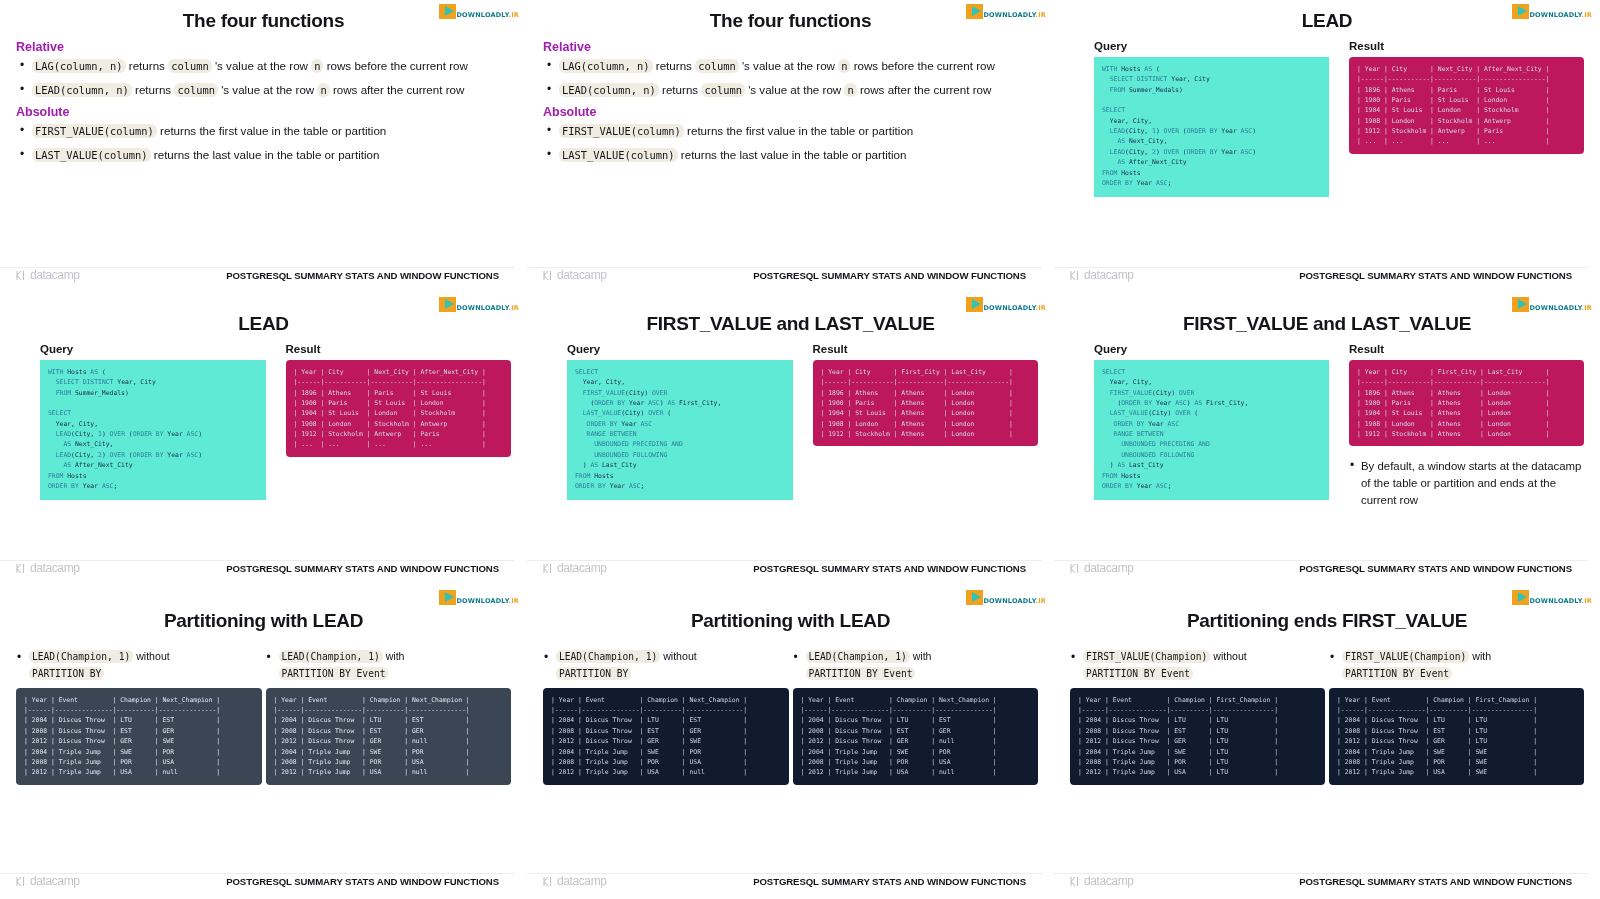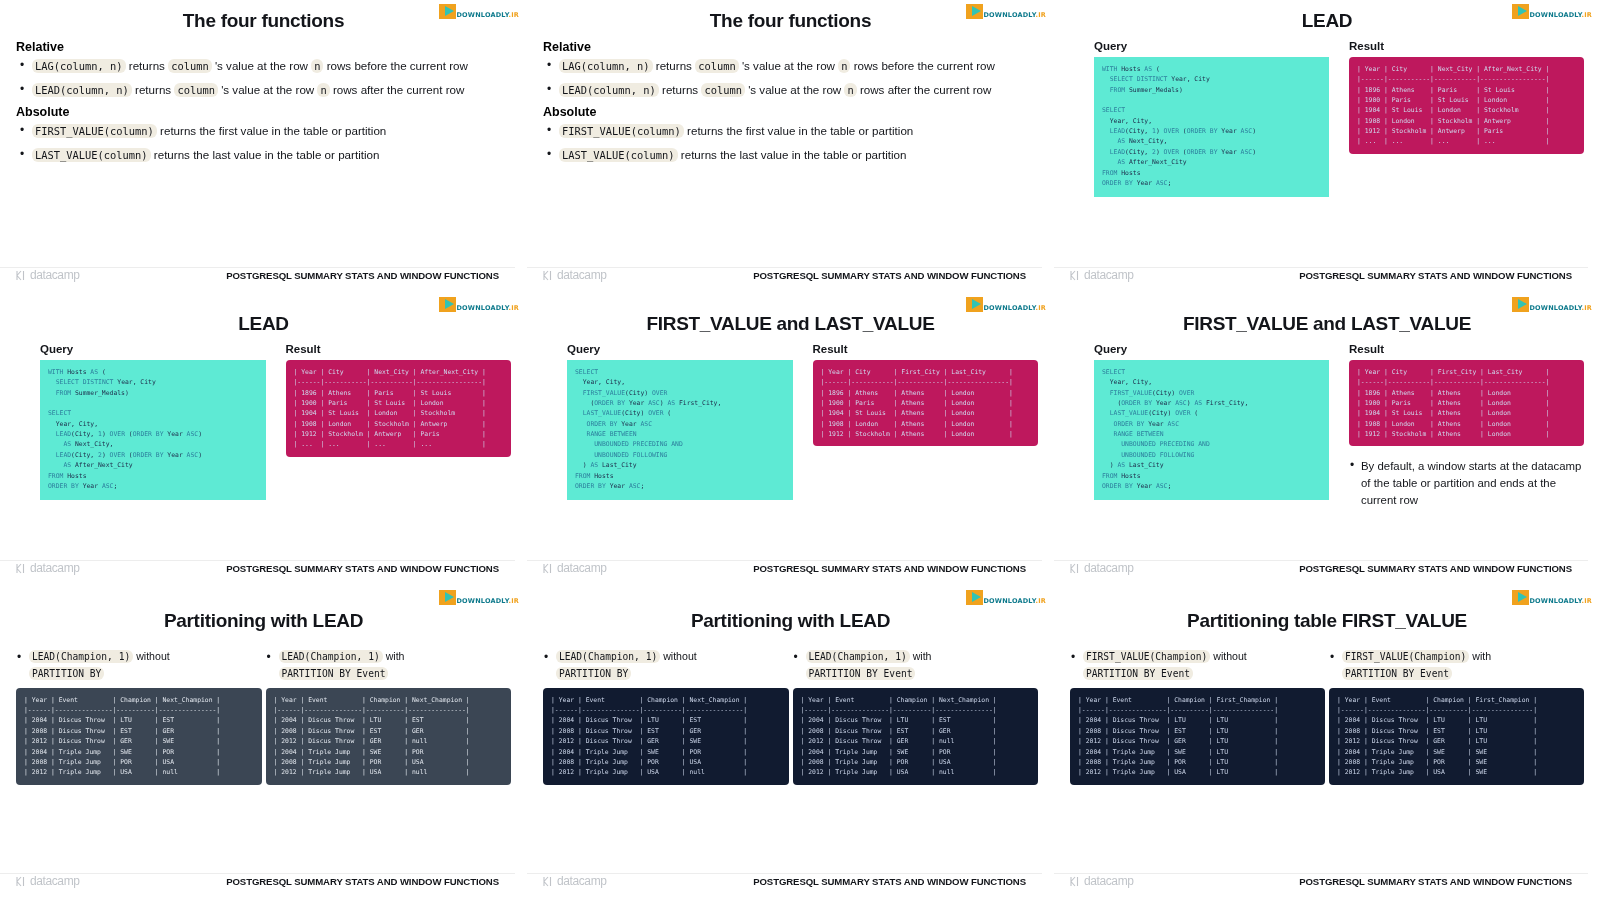--- a/index.html
+++ b/index.html
@@ -56,21 +56,21 @@
   }
   .wm-text .ir { color: #f0a21e; }
   
   .title {
     font-size: 19px; font-weight: bold; color: #13151a;
     letter-spacing: -.3px; line-height: 1.15;
     margin-bottom: 8px;
     text-align: center;
   }
   .subhead {
-    font-size: 12.5px; font-weight: bold; color: #000000;
+    font-size: 12.5px; font-weight: bold; color: #a21caf;
     margin: 6px 0 4px 0;
   }
   
   ul.blist { list-style: none; margin: 0 0 0 2px; padding: 0; }
   ul.blist > li {
     position: relative;
     padding-left: 14px;
     font-size: 11.6px; color: #13151a;
     line-height: 1.45;
     margin-bottom: 7px;
@@ -540,21 +540,21 @@
       <div class="footer-title">POSTGRESQL SUMMARY STATS AND WINDOW FUNCTIONS</div>
     </div>
   </div>
 
   <div class="slide">
     <div class="watermark">
       <div class="wm-badge"></div>
       <div class="wm-text"><span>DOWNLOADLY</span><span class="ir">.IR</span></div>
     </div>
     <div class="slide-inner" style="padding-top:24px;">
-      <div class="title">Partitioning table FIRST_VALUE</div>
+      <div class="title">Partitioning ends FIRST_VALUE</div>
       <div class="part-cols">
         <div class="part-col">
           <div class="part-bullet"><code class="inline">FIRST_VALUE(Champion)</code><span> without</span><span class="line2"><code class="inline">PARTITION BY Event</code></span></div>
           <pre class="result dark2">| Year | Event         | Champion | First_Champion |
 |------|---------------|----------|----------------|
 | 2004 | Discus Throw  | LTU      | LTU            |
 | 2008 | Discus Throw  | EST      | LTU            |
 | 2012 | Discus Throw  | GER      | LTU            |
 | 2004 | Triple Jump   | SWE      | LTU            |
 | 2008 | Triple Jump   | POR      | LTU            |

